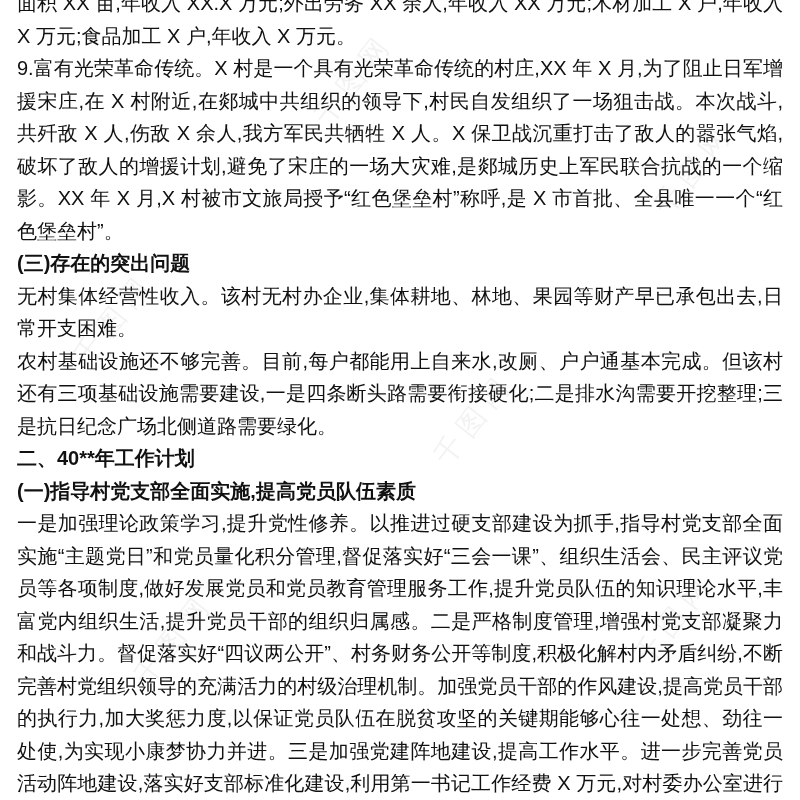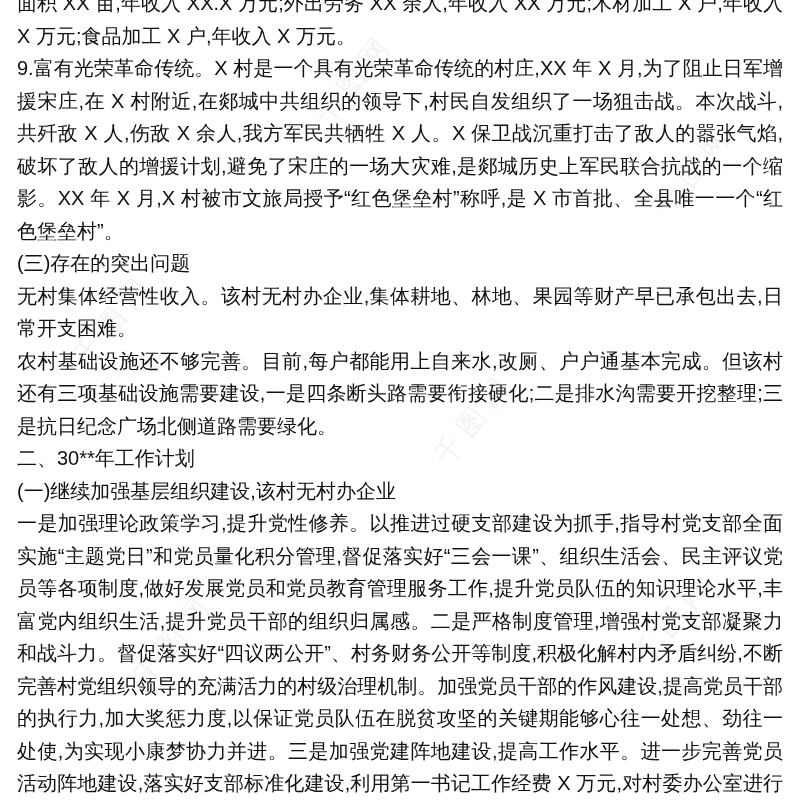--- a/index.html
+++ b/index.html
@@ -24,21 +24,21 @@
   }
   .para {
     margin: 0;
     font-size: 20px;
     line-height: 32.5px;
     text-align: justify;
     text-justify: inter-ideograph;
     word-break: break-all;
   }
   .para.bold {
-    font-weight: normal;
+    font-weight: bold;
   }
   .watermark-layer {
     position: absolute;
     inset: 0;
     z-index: 2;
     pointer-events: none;
     overflow: hidden;
   }
   .wm {
     position: absolute;
@@ -51,22 +51,22 @@
 </style>
 </head>
 <body>
 
 <div class="doc">
   <p class="para">面积 XX 亩,年收入 XX.X 万元;外出劳务 XX 余人,年收入 XX 万元;木材加工 X 户,年收入 X 万元;食品加工 X 户,年收入 X 万元。</p>
   <p class="para">9.富有光荣革命传统。X 村是一个具有光荣革命传统的村庄,XX 年 X 月,为了阻止日军增援宋庄,在 X 村附近,在郯城中共组织的领导下,村民自发组织了一场狙击战。本次战斗,共歼敌 X 人,伤敌 X 余人,我方军民共牺牲 X 人。X 保卫战沉重打击了敌人的嚣张气焰,破坏了敌人的增援计划,避免了宋庄的一场大灾难,是郯城历史上军民联合抗战的一个缩影。XX 年 X 月,X 村被市文旅局授予“红色堡垒村”称呼,是 X 市首批、全县唯一一个“红色堡垒村”。</p>
   <p class="para bold">(三)存在的突出问题</p>
   <p class="para">无村集体经营性收入。该村无村办企业,集体耕地、林地、果园等财产早已承包出去,日常开支困难。</p>
   <p class="para">农村基础设施还不够完善。目前,每户都能用上自来水,改厕、户户通基本完成。但该村还有三项基础设施需要建设,一是四条断头路需要衔接硬化;二是排水沟需要开挖整理;三是抗日纪念广场北侧道路需要绿化。</p>
-  <p class="para bold">二、30**年工作计划</p>
-  <p class="para bold">(一)继续加强基层组织建设,该村无村办企业</p>
+  <p class="para bold">二、40**年工作计划</p>
+  <p class="para bold">(一)指导村党支部全面实施,提高党员队伍素质</p>
   <p class="para">一是加强理论政策学习,提升党性修养。以推进过硬支部建设为抓手,指导村党支部全面实施“主题党日”和党员量化积分管理,督促落实好“三会一课”、组织生活会、民主评议党员等各项制度,做好发展党员和党员教育管理服务工作,提升党员队伍的知识理论水平,丰富党内组织生活,提升党员干部的组织归属感。二是严格制度管理,增强村党支部凝聚力和战斗力。督促落实好“四议两公开”、村务财务公开等制度,积极化解村内矛盾纠纷,不断完善村党组织领导的充满活力的村级治理机制。加强党员干部的作风建设,提高党员干部的执行力,加大奖惩力度,以保证党员队伍在脱贫攻坚的关键期能够心往一处想、劲往一处使,为实现小康梦协力并进。三是加强党建阵地建设,提高工作水平。进一步完善党员活动阵地建设,落实好支部标准化建设,利用第一书记工作经费 X 万元,对村委办公室进行修缮并完善硬件设施,为基层组织建设提供物质保障,提高党员发挥作用的积极性、先进性。全力推进各类党建示范点建设,坚持分类指导,分类推进,把 X 村党支部打造成各类党建工作示范点,发挥示范效应,由点向面辐射带动党建工作提升。</p>
 </div>
 
 <div class="watermark-layer">
   <div class="wm" style="left:640px; top:150px;">千图网</div>
   <div class="wm" style="left:300px; top:60px;">千图网</div>
   <div class="wm" style="left:60px;  top:300px;">千图网</div>
   <div class="wm" style="left:420px; top:400px;">千图网</div>
   <div class="wm" style="left:120px; top:620px;">千图网</div>
   <div class="wm" style="left:620px; top:600px;">千图网</div>

